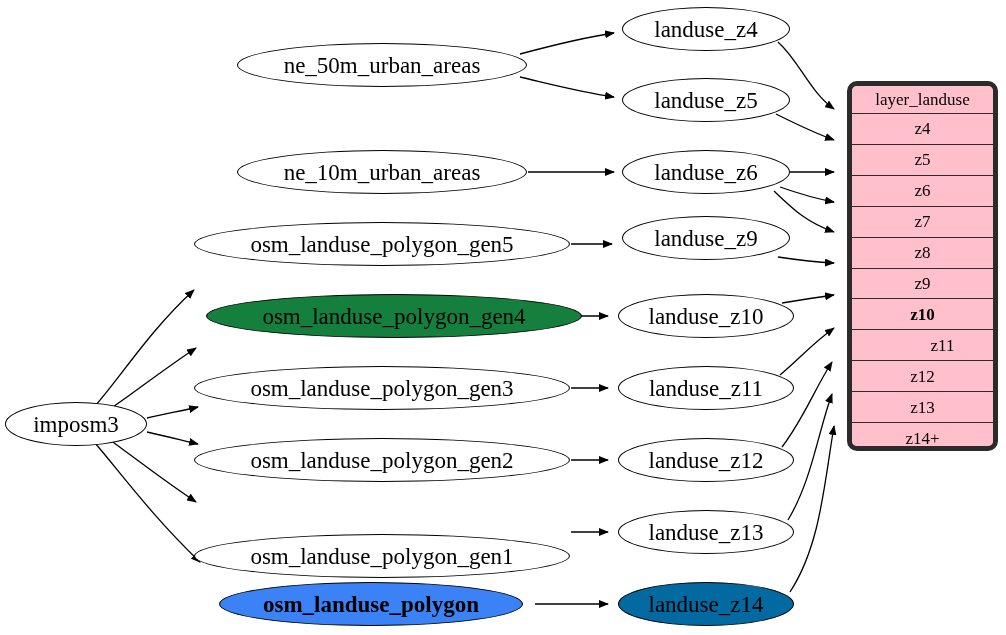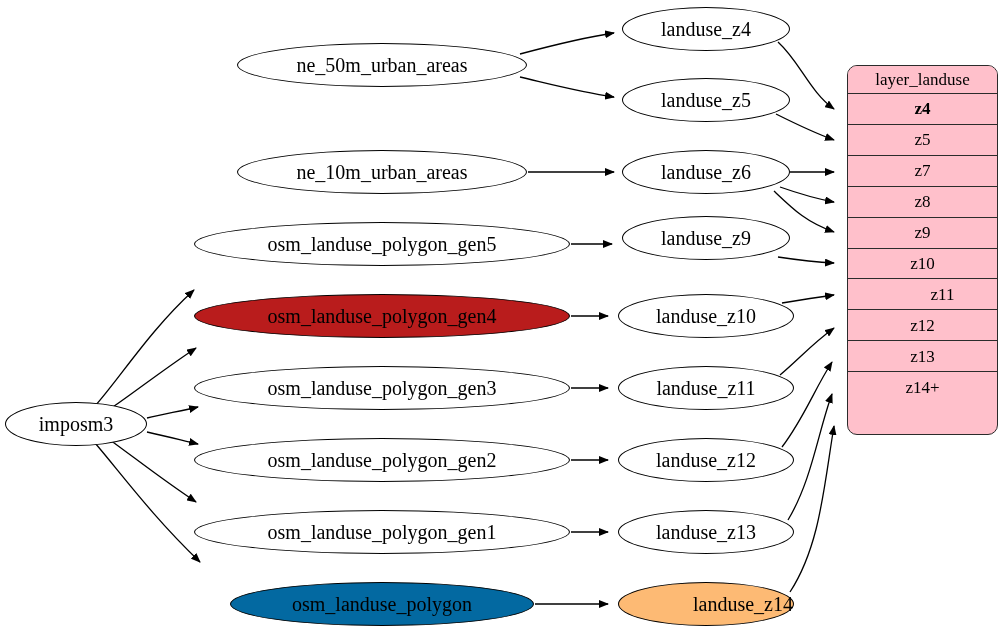--- a/index.html
+++ b/index.html
@@ -29,33 +29,34 @@
     border: 1px solid #000000;
     border-radius: 50%;
     background: #ffffff;
     box-sizing: border-box;
     display: flex;
     align-items: center;
     justify-content: center;
     z-index: 2;
   }
   .node-label {
-    font-size: 20px;
+    font-size: 23px;
     color: #000000;
     white-space: nowrap;
     line-height: 1;
   }
   #record-table {
     position: absolute;
     box-sizing: border-box;
-    border: 1px solid #0f766e;
+    border: 5px solid #0f766e;
     border-radius: 10px;
     background: #ffc0cb;
     overflow: hidden;
     z-index: 3;
+    margin-top: 16px;
   }
   .record-row {
     box-sizing: border-box;
     display: flex;
     align-items: center;
     justify-content: center;
     color: #000000;
     font-size: 17px;
     line-height: 1;
     border-bottom: 1px solid #2b2b2b;
@@ -112,33 +113,33 @@
       </div>
       <div class="node-ellipse" style="left: 237px; top: 43px; width: 290px; height: 44px; border-color: rgb(0, 0, 0); background: rgb(255, 255, 255);">
         <span class="node-label">ne_50m_urban_areas</span>
       </div>
       <div class="node-ellipse" style="left: 237px; top: 150px; width: 290px; height: 44px; border-color: rgb(0, 0, 0); background: rgb(255, 255, 255);">
         <span class="node-label">ne_10m_urban_areas</span>
       </div>
       <div class="node-ellipse" style="left: 194px; top: 222px; width: 376px; height: 44px; border-color: rgb(0, 0, 0); background: rgb(255, 255, 255);">
         <span class="node-label">osm_landuse_polygon_gen5</span>
       </div>
-      <div class="node-ellipse" style="left: 194px; top: 294px; width: 376px; height: 44px; border-color: rgb(0, 0, 0); background: #b91c1c;">
+      <div class="node-ellipse" style="left: 206px; top: 294px; width: 376px; height: 44px; border-color: rgb(0, 0, 0); background: #15803d;">
         <span class="node-label">osm_landuse_polygon_gen4</span>
       </div>
       <div class="node-ellipse" style="left: 194px; top: 366px; width: 376px; height: 44px; border-color: rgb(0, 0, 0); background: rgb(255, 255, 255);">
         <span class="node-label">osm_landuse_polygon_gen3</span>
       </div>
       <div class="node-ellipse" style="left: 194px; top: 438px; width: 376px; height: 44px; border-color: rgb(0, 0, 0); background: rgb(255, 255, 255);">
         <span class="node-label">osm_landuse_polygon_gen2</span>
       </div>
-      <div class="node-ellipse" style="left: 194px; top: 510px; width: 376px; height: 44px; border-color: rgb(0, 0, 0); background: rgb(255, 255, 255);">
+      <div class="node-ellipse" style="left: 194px; top: 534px; width: 376px; height: 44px; border-color: rgb(0, 0, 0); background: rgb(255, 255, 255);">
         <span class="node-label">osm_landuse_polygon_gen1</span>
       </div>
-      <div class="node-ellipse" style="left: 230px; top: 582px; width: 304px; height: 44px; border-color: rgb(0, 0, 0); background: #0369a1;">
+      <div class="node-ellipse" style="left: 219px; top: 582px; width: 304px; height: 44px; border-color: rgb(0, 0, 0); background: #3b82f6; font-weight: bold;">
         <span class="node-label">osm_landuse_polygon</span>
       </div>
       <div class="node-ellipse" style="left: 622px; top: 7px; width: 168px; height: 44px; border-color: rgb(0, 0, 0); background: rgb(255, 255, 255);">
         <span class="node-label">landuse_z4</span>
       </div>
       <div class="node-ellipse" style="left: 622px; top: 78px; width: 168px; height: 44px; border-color: rgb(0, 0, 0); background: rgb(255, 255, 255);">
         <span class="node-label">landuse_z5</span>
       </div>
       <div class="node-ellipse" style="left: 622px; top: 150px; width: 168px; height: 44px; border-color: rgb(0, 0, 0); background: rgb(255, 255, 255);">
         <span class="node-label">landuse_z6</span>
@@ -151,34 +152,35 @@
       </div>
       <div class="node-ellipse" style="left: 618px; top: 366px; width: 176px; height: 44px; border-color: rgb(0, 0, 0); background: rgb(255, 255, 255); align-items: center;">
         <span class="node-label">landuse_z11</span>
       </div>
       <div class="node-ellipse" style="left: 618px; top: 438px; width: 176px; height: 44px; border-color: rgb(0, 0, 0); background: rgb(255, 255, 255);">
         <span class="node-label">landuse_z12</span>
       </div>
       <div class="node-ellipse" style="left: 618px; top: 510px; width: 176px; height: 44px; border-color: rgb(0, 0, 0); background: rgb(255, 255, 255);">
         <span class="node-label">landuse_z13</span>
       </div>
-      <div class="node-ellipse" style="left: 618px; top: 582px; width: 176px; height: 44px; border-color: rgb(0, 0, 0); background: #fdba74; justify-content: flex-end;">
+      <div class="node-ellipse" style="left: 618px; top: 582px; width: 176px; height: 44px; border-color: rgb(0, 0, 0); background: #0369a1;">
         <span class="node-label">landuse_z14</span>
       </div>
     </div>
 
   <div id="record-table" style="left: 847px; top: 65px; width: 151px; height: 370px; background: rgb(255, 192, 203); border-color: rgb(43, 43, 43);">
     <div class="record-row" id="record-header" style="height: 28px; border-bottom-color: rgb(43, 43, 43);">layer_landuse</div>
     <div id="record-rows">
-        <div class="record-row" style="height: 30.9091px; border-bottom-color: rgb(43, 43, 43); font-weight: bold;">z4</div>
+        <div class="record-row" style="height: 30.9091px; border-bottom-color: rgb(43, 43, 43);">z4</div>
         <div class="record-row" style="height: 30.9091px; border-bottom-color: rgb(43, 43, 43);">z5</div>
+        <div class="record-row" style="height: 30.9091px; border-bottom-color: rgb(43, 43, 43);">z6</div>
         <div class="record-row" style="height: 30.9091px; border-bottom-color: rgb(43, 43, 43);">z7</div>
         <div class="record-row" style="height: 30.9091px; border-bottom-color: rgb(43, 43, 43); text-align: right;">z8</div>
         <div class="record-row" style="height: 30.9091px; border-bottom-color: rgb(43, 43, 43);">z9</div>
-        <div class="record-row" style="height: 30.9091px; border-bottom-color: rgb(43, 43, 43);">z10</div>
+        <div class="record-row" style="height: 30.9091px; border-bottom-color: rgb(43, 43, 43); font-weight: bold;">z10</div>
         <div class="record-row" style="height: 30.9091px; border-bottom-color: rgb(43, 43, 43); padding-left: 40px;">z11</div>
         <div class="record-row" style="height: 30.9091px; border-bottom-color: rgb(43, 43, 43);">z12</div>
         <div class="record-row" style="height: 30.9091px; border-bottom-color: rgb(43, 43, 43); text-align: right;">z13</div>
         <div class="record-row last" style="height: 30.9091px; border-bottom-color: rgb(43, 43, 43);">z14+</div>
       </div>
   </div>
 
 </div>
 
 </body></html>

